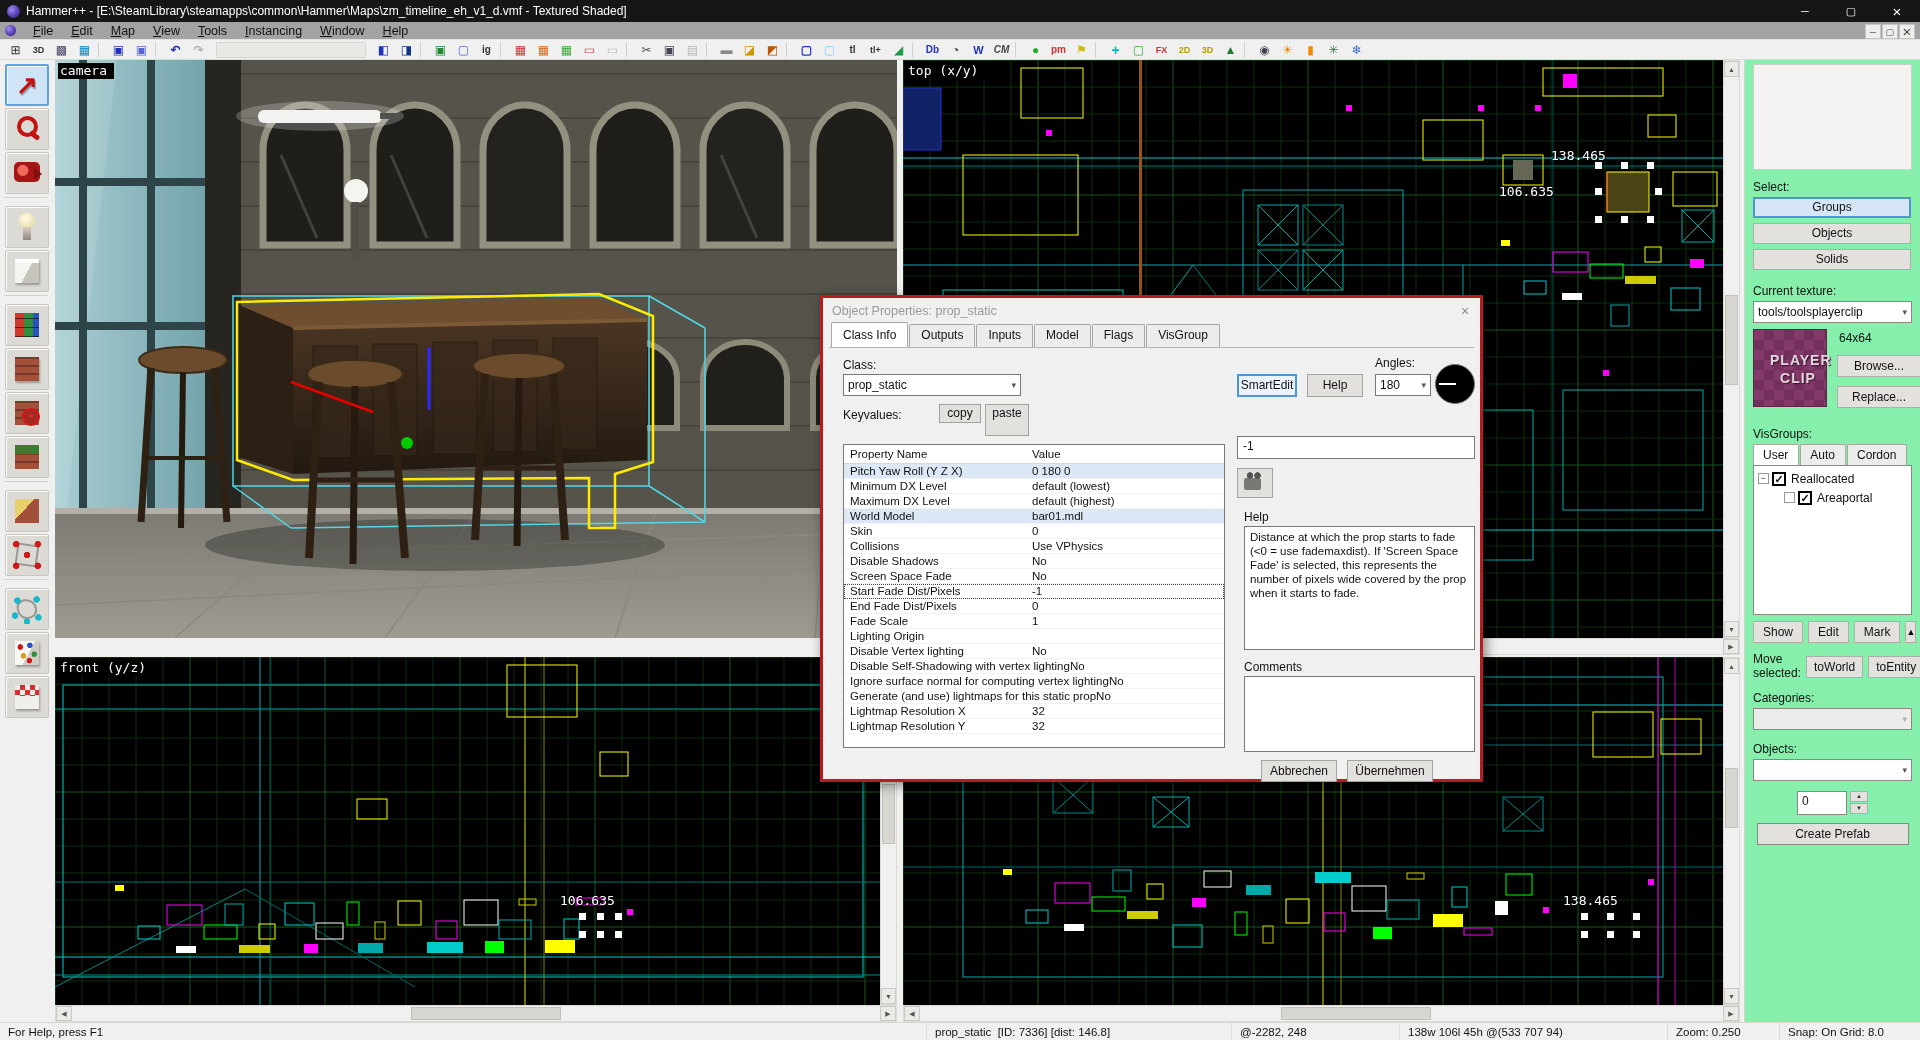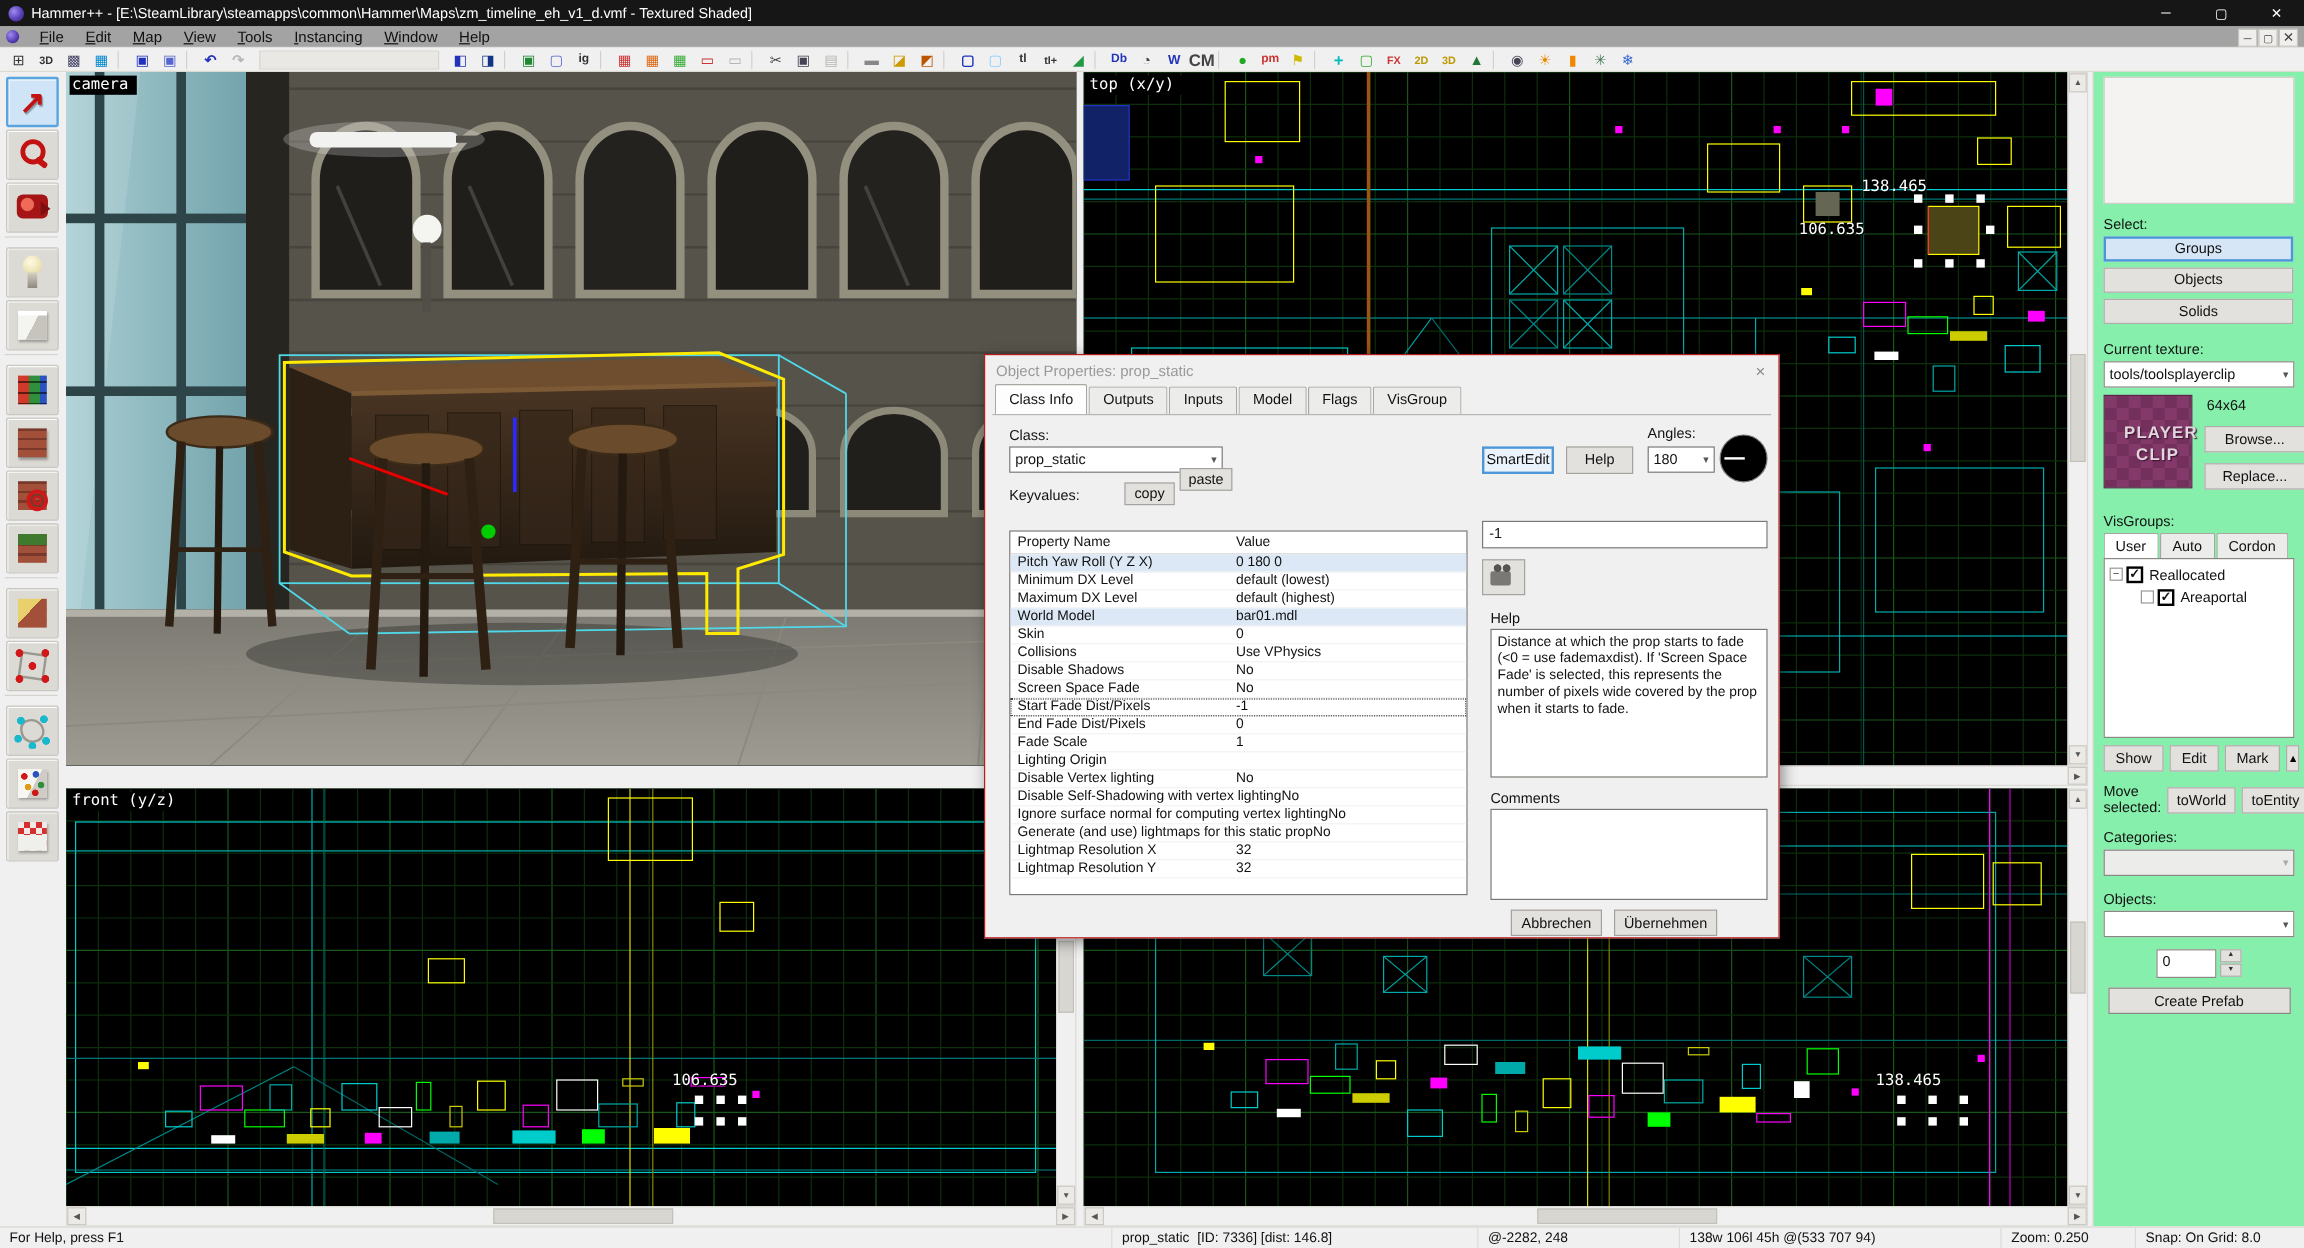--- a/index.html
+++ b/index.html
@@ -149,21 +149,21 @@
   .mv-btn{height:22px;background:#e3e1de;border:1px solid #b0aeab;padding:0 7px;line-height:20px;margin-left:5px;}
   .spin-row{display:flex;justify-content:center;margin:10px 0 8px 0;}
   .spin-box{width:50px;height:24px;background:#fff;border:1px solid #8a8884;padding:2px 4px;}
   .spin-btns{display:flex;flex-direction:column;margin-left:3px;}
   .spin-b{width:18px;height:11px;background:#e3e1de;border:1px solid #b0aeab;font-size:6px;text-align:center;
           line-height:9px;color:#333;margin-bottom:1px;}
   .prefab-btn{display:block;width:152px;height:22px;margin:0 auto;background:#e3e1de;border:1px solid #8a8884;
               text-align:center;line-height:20px;}
   
   .dialog{position:absolute;left:820px;top:295px;width:663px;height:487px;background:#f0f0f0;
-          border:1px solid #b91c1c;box-shadow:3px 3px 12px rgba(0,0,0,.45);z-index:10;}
+          border:3px solid #b91c1c;box-shadow:3px 3px 12px rgba(0,0,0,.45);z-index:10;}
   .dlg-title{height:26px;display:flex;align-items:center;padding-left:9px;color:#9a9a9a;font-size:12.5px;}
   .dlg-close{margin-left:auto;width:30px;text-align:center;color:#8a8a8a;font-size:14px;}
   .dlg-tabs{display:flex;padding-left:8px;height:23px;}
   .dtab{padding:3px 11px;border:1px solid #a9a7a2;border-bottom:none;background:#ececea;margin-right:1px;
         border-radius:2px 2px 0 0;}
   .dtab.active{background:#fdfdfd;margin-top:-2px;padding-top:5px;}
   .dlg-body{position:absolute;left:6px;right:6px;top:49px;bottom:6px;border-top:1px solid #b8b6b2;}
   .dlab{position:absolute;font-size:12px;}
   .dinput{position:absolute;background:#fff;border:1px solid #7a7874;padding:2px 5px;font-size:12px;}
   .dbtn{position:absolute;background:#e3e1de;border:1px solid #a5a3a0;text-align:center;font-size:12px;}
@@ -259,21 +259,21 @@
       <div class="tbtn sep"></div>
       <div class="tbtn" style="color: rgb(34, 51, 187); font-weight: bold;">▢</div>
       <div class="tbtn" style="color: rgb(136, 204, 255);">▢</div>
       <div class="tbtn" style="color: rgb(51, 51, 51); font-size: 10px; font-weight: bold;">tl</div>
       <div class="tbtn" style="color: rgb(51, 51, 51); font-size: 9px; font-weight: bold;">tl+</div>
       <div class="tbtn" style="color: rgb(34, 153, 68);">◢</div>
       <div class="tbtn sep"></div>
       <div class="tbtn" style="color: rgb(34, 51, 187); font-size: 10px; font-weight: bold;">Db</div>
       <div class="tbtn" style="color: rgb(68, 68, 68);">◔</div>
       <div class="tbtn" style="color: rgb(34, 51, 187); font-size: 11px; font-weight: bold;">W</div>
-      <div class="tbtn" style="color: rgb(68, 68, 68); font-size: 14px; font-weight: bold;">CM</div>
+      <div class="tbtn" style="color: rgb(68, 68, 68); font-size: 10px; font-weight: bold; font-style: italic;">CM</div>
       <div class="tbtn sep"></div>
       <div class="tbtn" style="color: rgb(34, 170, 34);">●</div>
       <div class="tbtn" style="color: rgb(204, 51, 51); font-size: 10px; font-weight: bold;">pm</div>
       <div class="tbtn" style="color: rgb(204, 187, 0);">⚑</div>
       <div class="tbtn sep"></div>
       <div class="tbtn" style="color: rgb(0, 187, 187); font-weight: bold; font-size: 14px;">+</div>
       <div class="tbtn" style="color: rgb(51, 170, 51);">▢</div>
       <div class="tbtn" style="color: rgb(204, 51, 51); font-size: 9px; font-weight: bold;">FX</div>
       <div class="tbtn" style="color: rgb(187, 153, 0); font-size: 9px; font-weight: bold;">2D</div>
       <div class="tbtn" style="color: rgb(187, 153, 0); font-size: 9px; font-weight: bold;">3D</div>
@@ -995,21 +995,21 @@
         <div class="dtab">VisGroup</div>
       </div>
     <div class="dlg-body">
       <div class="dlab" style="left:14px;top:10px;">Class:</div>
       <div class="combo dinput" style="left:14px;top:26px;width:178px;height:22px;padding:0 4px;display:flex;">
         <span>prop_static</span>
         <span class="combo-ar"></span>
       </div>
       <div class="dlab" style="left:14px;top:60px;">Keyvalues:</div>
       <div class="dbtn" style="left:110px;top:56px;width:42px;height:19px;line-height:17px;">copy</div>
-      <div class="dbtn" style="left:156px;top:44px;width:44px;height:19px;line-height:17px;">paste</div>
+      <div class="dbtn" style="left:156px;top:56px;width:44px;height:32px;line-height:17px;">paste</div>
       <div class="dbtn focus" style="left:408px;top:26px;width:60px;height:23px;line-height:19px;">SmartEdit</div>
       <div class="dbtn" style="left:478px;top:26px;width:56px;height:23px;line-height:21px;">Help</div>
       <div class="dlab" style="left:546px;top:8px;">Angles:</div>
       <div class="combo dinput" style="left:546px;top:26px;width:56px;height:22px;padding:0 4px;display:flex;">
         <span>180</span>
         <span class="combo-ar"></span>
       </div>
       <div class="knob" style="left:606px;top:16px;"></div>
 
       <div class="ptable">

